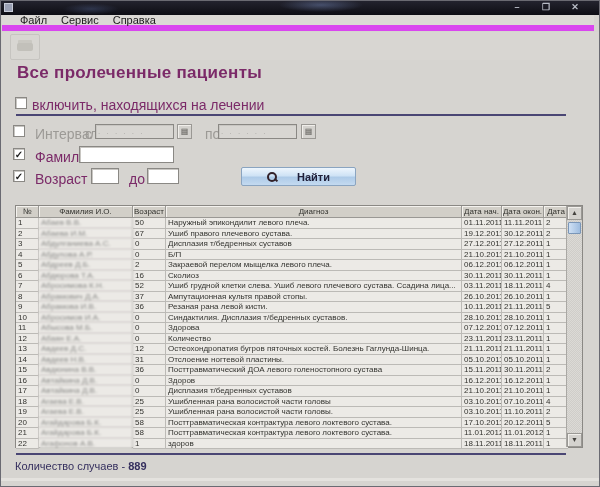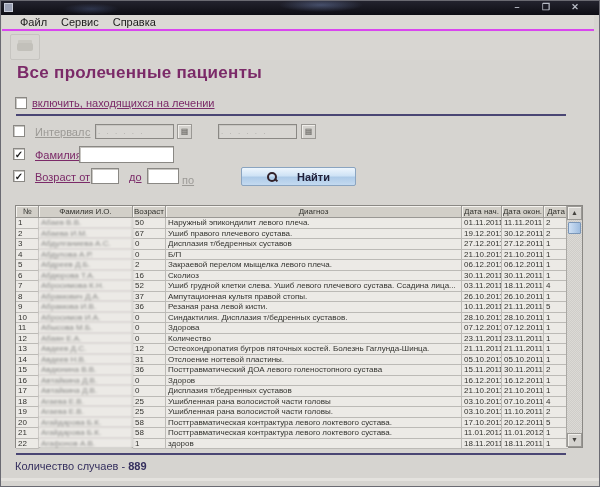--- a/index.html
+++ b/index.html
@@ -20,39 +20,39 @@
       linear-gradient(#23232e,#0d0d14);
   }
   .win-ico{ position:absolute; left:3px; top:2px; width:9px; height:9px;
     background:#9aa0b4; border:1px solid #c8ccd8; }
   .winbtns{ position:absolute; right:18px; top:1px; display:flex; gap:13px; }
   .winbtn{ width:16px; height:11px; color:#b8bcc6; font-size:9px; line-height:11px;
     text-align:center; font-weight:bold; cursor:default; }
   
   .menubar{
     position:absolute; left:1px; top:14px; width:592px; height:16px;
-    background:#dbd9d5; border-bottom:2px solid #d946ef;
+    background:#dbd9d5; border-bottom:6px solid #d946ef;
     display:flex; align-items:center; gap:14px; padding-left:18px;
     font-size:11px; color:#1c1c1c;
   }
   
   .toolbar{ position:absolute; left:1px; top:31px; width:598px; height:28px; background:#d8d6d2; }
   .toolbtn{ position:absolute; left:8px; top:2px; width:30px; height:26px;
     background:#d8d6d2; border:1px solid #c6c4c0; border-radius:2px; }
   .printer{ position:absolute; left:6px; top:8px; width:16px; height:8px;
     background:#c2c0ba; border-radius:2px; box-shadow:0 -4px 0 -1px #cac8c2; }
   
   .page-title{ position:absolute; left:16px; top:62px; font-size:17px; font-weight:bold;
     color:#7b2a68; letter-spacing:.3px; }
   
   .checkbox{ position:absolute; width:12px; height:12px; background:#fff;
     border:1px solid #8a8884; box-shadow:inset 1px 1px 0 #c8c6c2; font-size:10px;
     line-height:11px; text-align:center; color:#1a1a1a; }
   .checkbox.on::after{ content:"✓"; font-weight:bold; }
-  .lbl{ position:absolute; font-size:11px; color:#7b2a68;text-decoration:underline; }
+  .lbl{ position:absolute; font-size:14px; color:#7b2a68; }
   .lbl.dis{ color:#9c9a96;text-align:center; }
   .sep{ position:absolute; left:15px; width:550px; height:2px; background:#4a4674; }
   
   .field{ position:absolute; background:#fff; border:1px solid #8a8884;
     box-shadow:inset 1px 1px 0 #c8c6c2; font-size:10px; color:#222;
     font-family:"Liberation Sans",sans-serif; padding:0 2px; }
   .field.dis{ background:#d8d6d2; color:#a8a6a2; letter-spacing:2px; font-size:8px;
     line-height:13px; }
   .calbtn{ position:absolute; width:15px; height:15px; background:#d4d2ce;
     border:1px solid #9a9894; box-shadow:inset 1px 1px 0 #f0eeea; font-size:8px;
@@ -126,21 +126,21 @@
 <div class="checkbox" style="left:14px; top:96px;"></div>
 <div class="lbl" style="left:31px; top:96px;">включить, находящихся на лечении</div>
 
 <div class="sep" style="top:113px;"></div>
 
 <div class="checkbox" style="left:12px; top:124px;"></div>
 <div class="lbl dis" style="left:34px; top:125px;">Интервал</div>
 <div class="lbl dis" style="left:84px; top:125px;">с</div>
 <div class="field dis" style="left:94px; top:123px; width:79px; height:15px;">. . . . . .</div>
 <div class="calbtn" style="left:176px; top:123px;">▦</div>
-<div class="lbl dis" style="left:181px; top:125px;margin-top:48px;">по</div>
+<div class="lbl dis" style="left:204px; top:125px;">по</div>
 <div class="field dis" style="left:217px; top:123px; width:79px; height:15px;">. . . . . .</div>
 <div class="calbtn" style="left:300px; top:123px;">▦</div>
 
 <div class="checkbox on" style="left:12px; top:147px;"></div>
 <div class="lbl" style="left:34px; top:148px;">Фамилия</div>
 <input class="field" style="left: 78px; top: 145px; width: 95px; height: 17px; position: absolute;" value="">
 
 <div class="checkbox on" style="left:12px; top:169px;"></div>
 <div class="lbl" style="left:34px; top:170px;">Возраст от</div>
 <input class="field" style="left: 90px; top: 167px; width: 28px; height: 16px; position: absolute;" value="">

